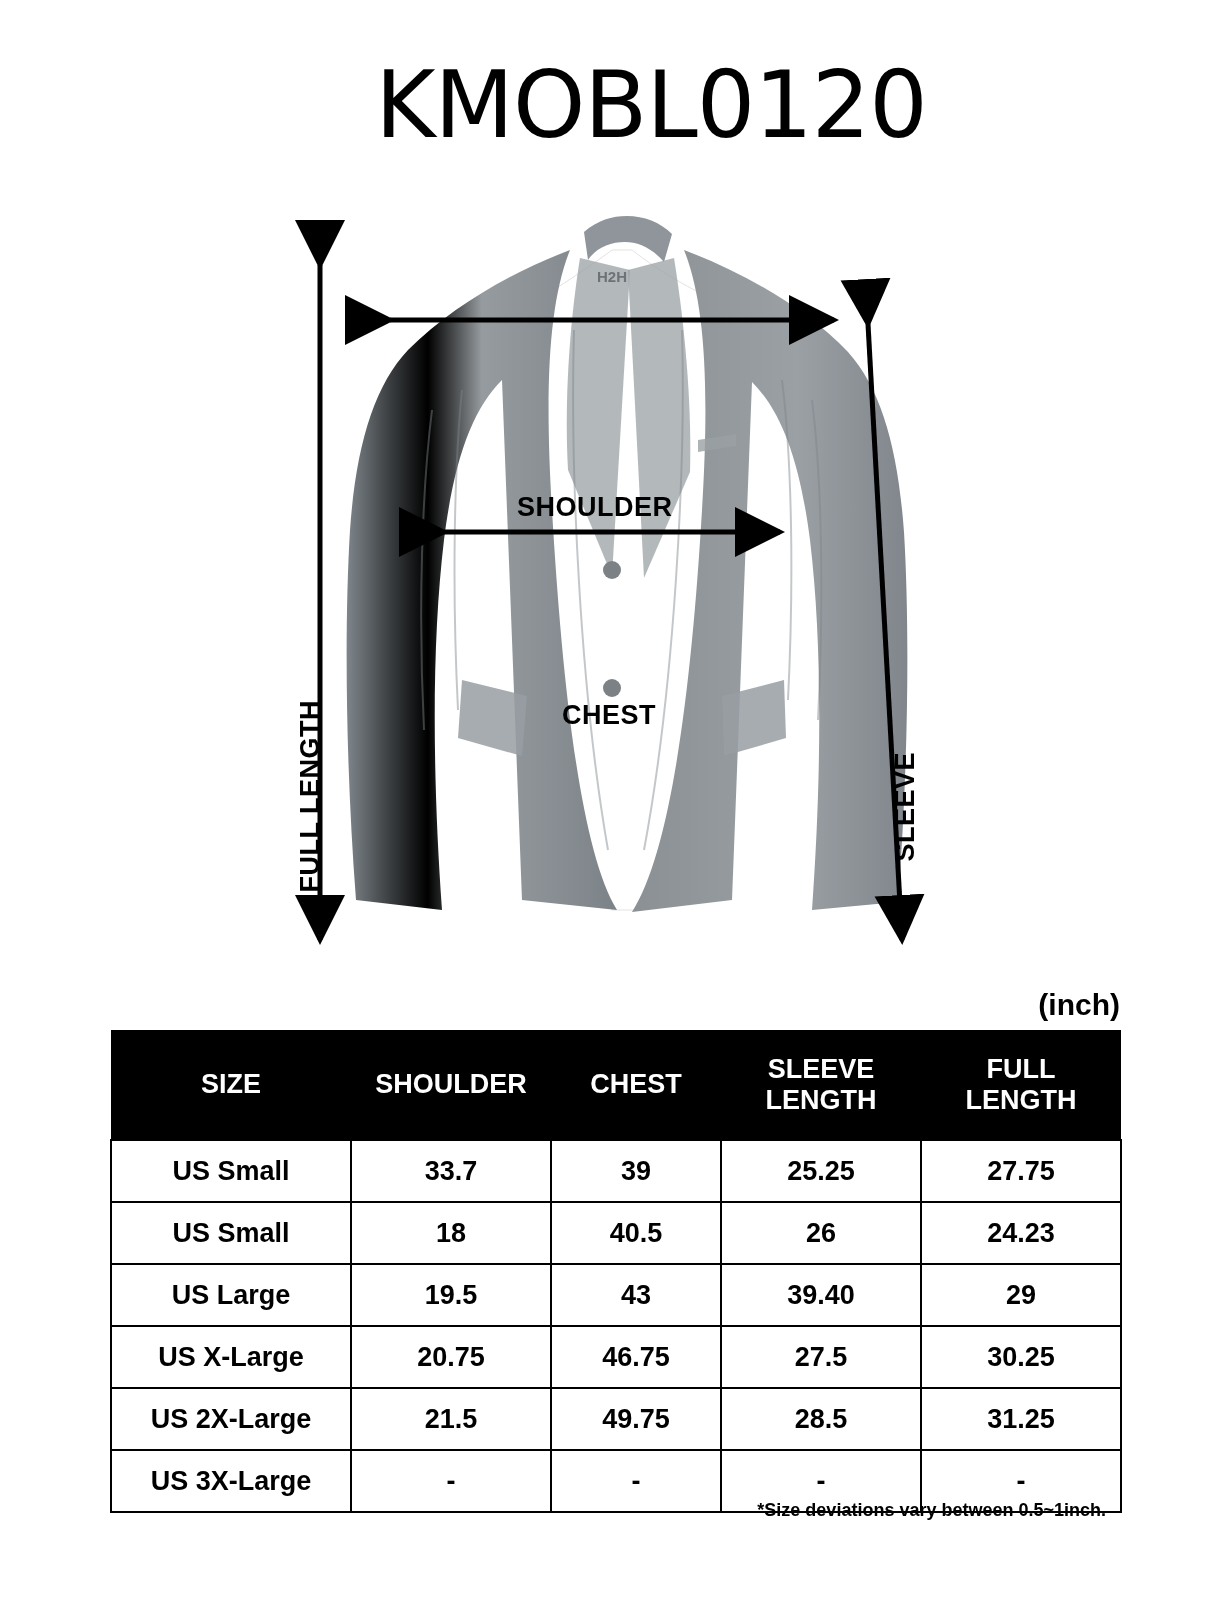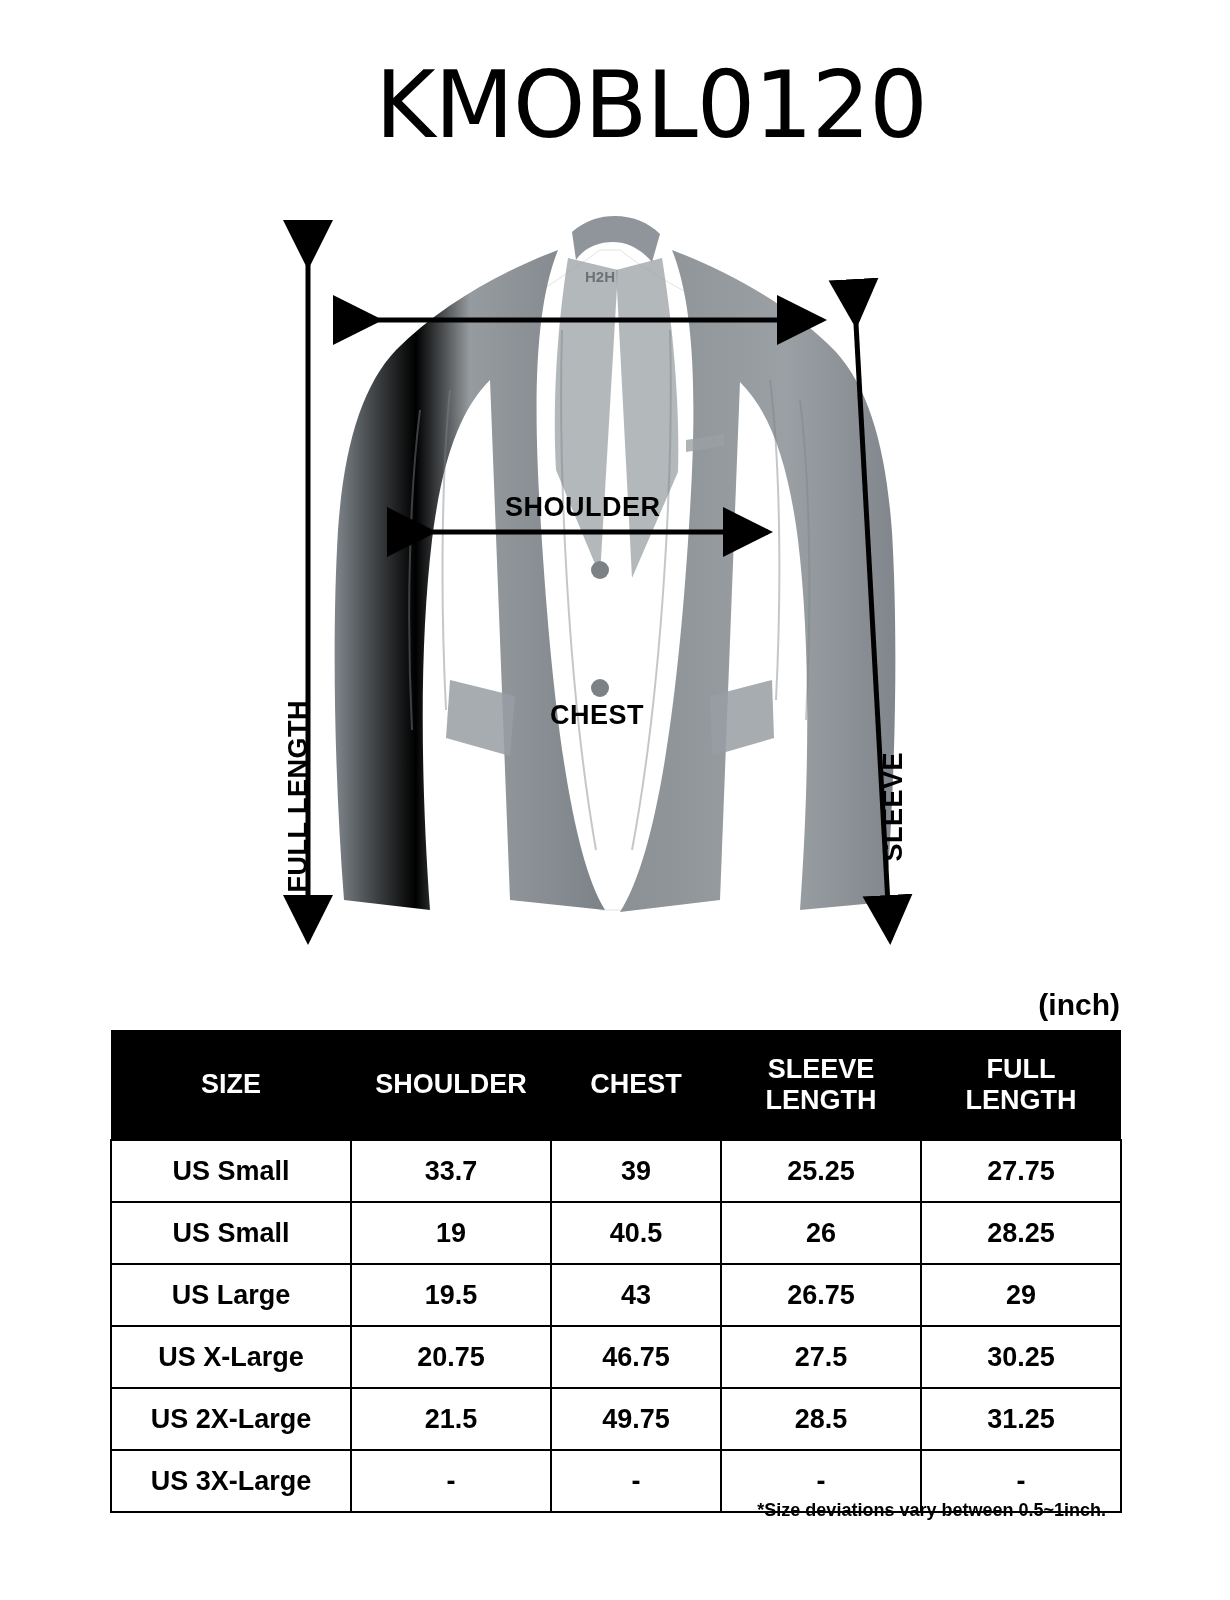--- a/index.html
+++ b/index.html
@@ -29,21 +29,21 @@
     letter-spacing: -1px;
     line-height: 1;
     font-family: "DejaVu Sans", sans-serif;
     margin-left: 36px;
   }
 
   
   .illustration {
     position: absolute;
     top: 200px;
-    left: 0;
+    left: 12px;
     width: 1126px;
     height: 790px;
   }
   .jacket-wrap {
     position: absolute;
     left: 300px;
     top: 10px;
     width: 620px;
     height: 760px;
   }
@@ -247,30 +247,30 @@
     <tbody>
       <tr>
         <td class="size-cell">US Small</td>
         <td>33.7</td>
         <td>39</td>
         <td>25.25</td>
         <td>27.75</td>
       </tr>
       <tr>
         <td class="size-cell">US Small</td>
-        <td>19</td>
+        <td>18</td>
         <td>40.5</td>
         <td>26</td>
-        <td>28.25</td>
+        <td>24.23</td>
       </tr>
       <tr>
         <td class="size-cell">US Large</td>
         <td>19.5</td>
         <td>43</td>
-        <td>26.75</td>
+        <td>39.40</td>
         <td>29</td>
       </tr>
       <tr>
         <td class="size-cell">US X-Large</td>
         <td>20.75</td>
         <td>46.75</td>
         <td>27.5</td>
         <td>30.25</td>
       </tr>
       <tr>

